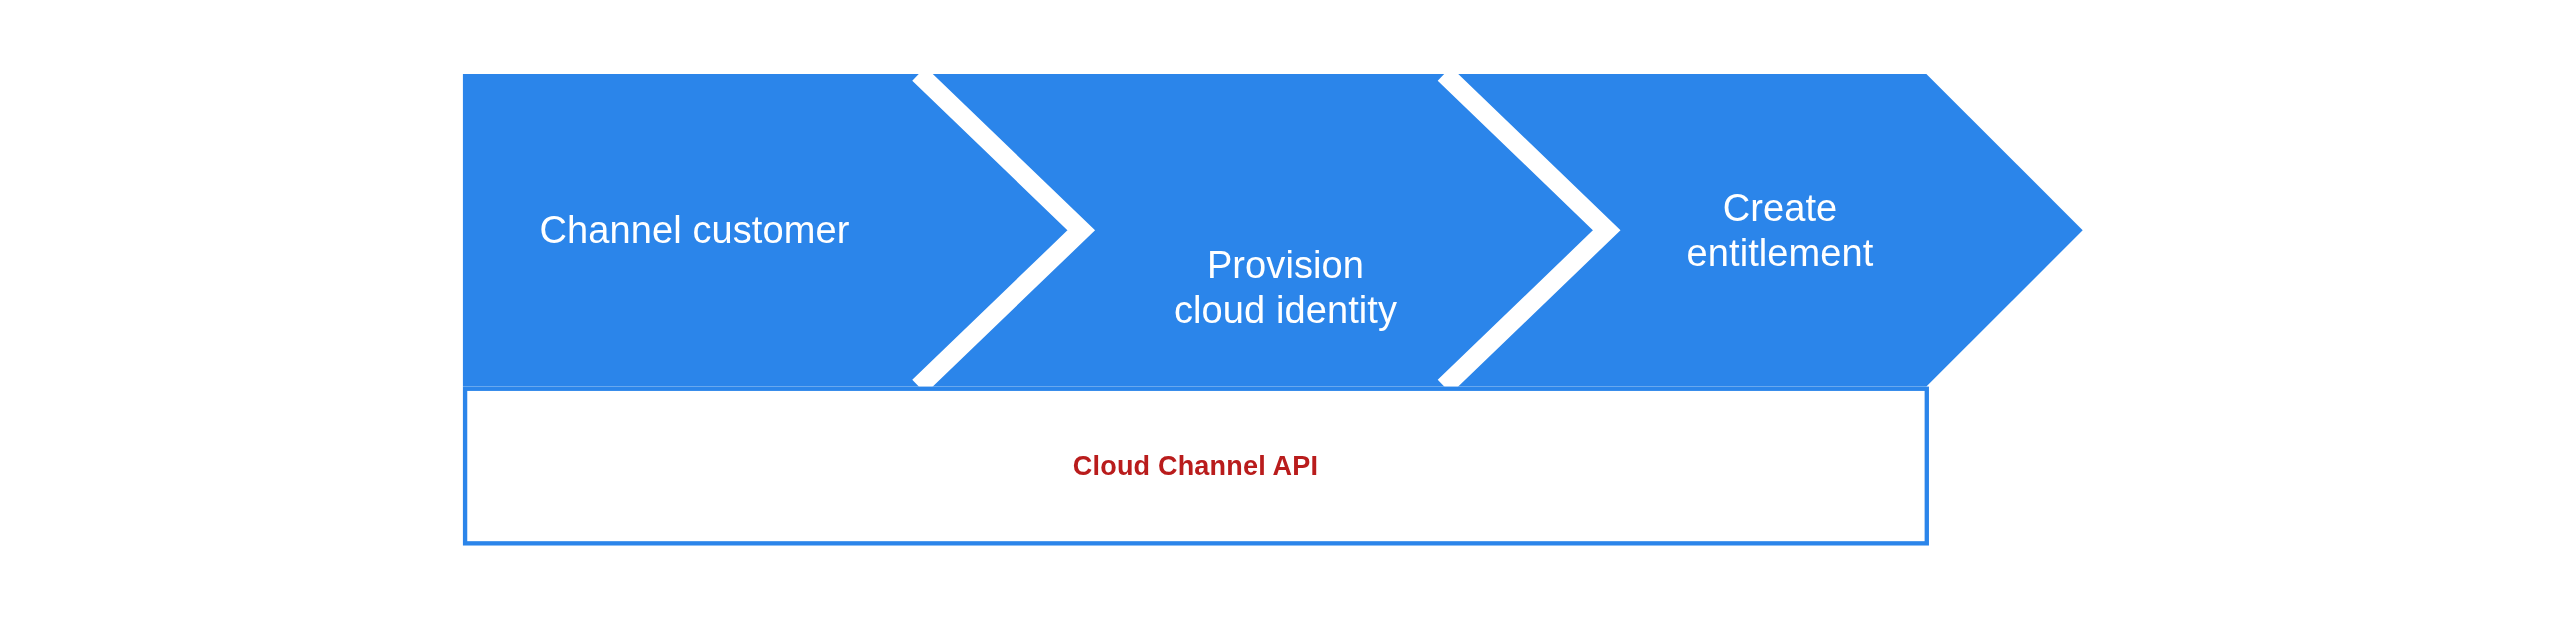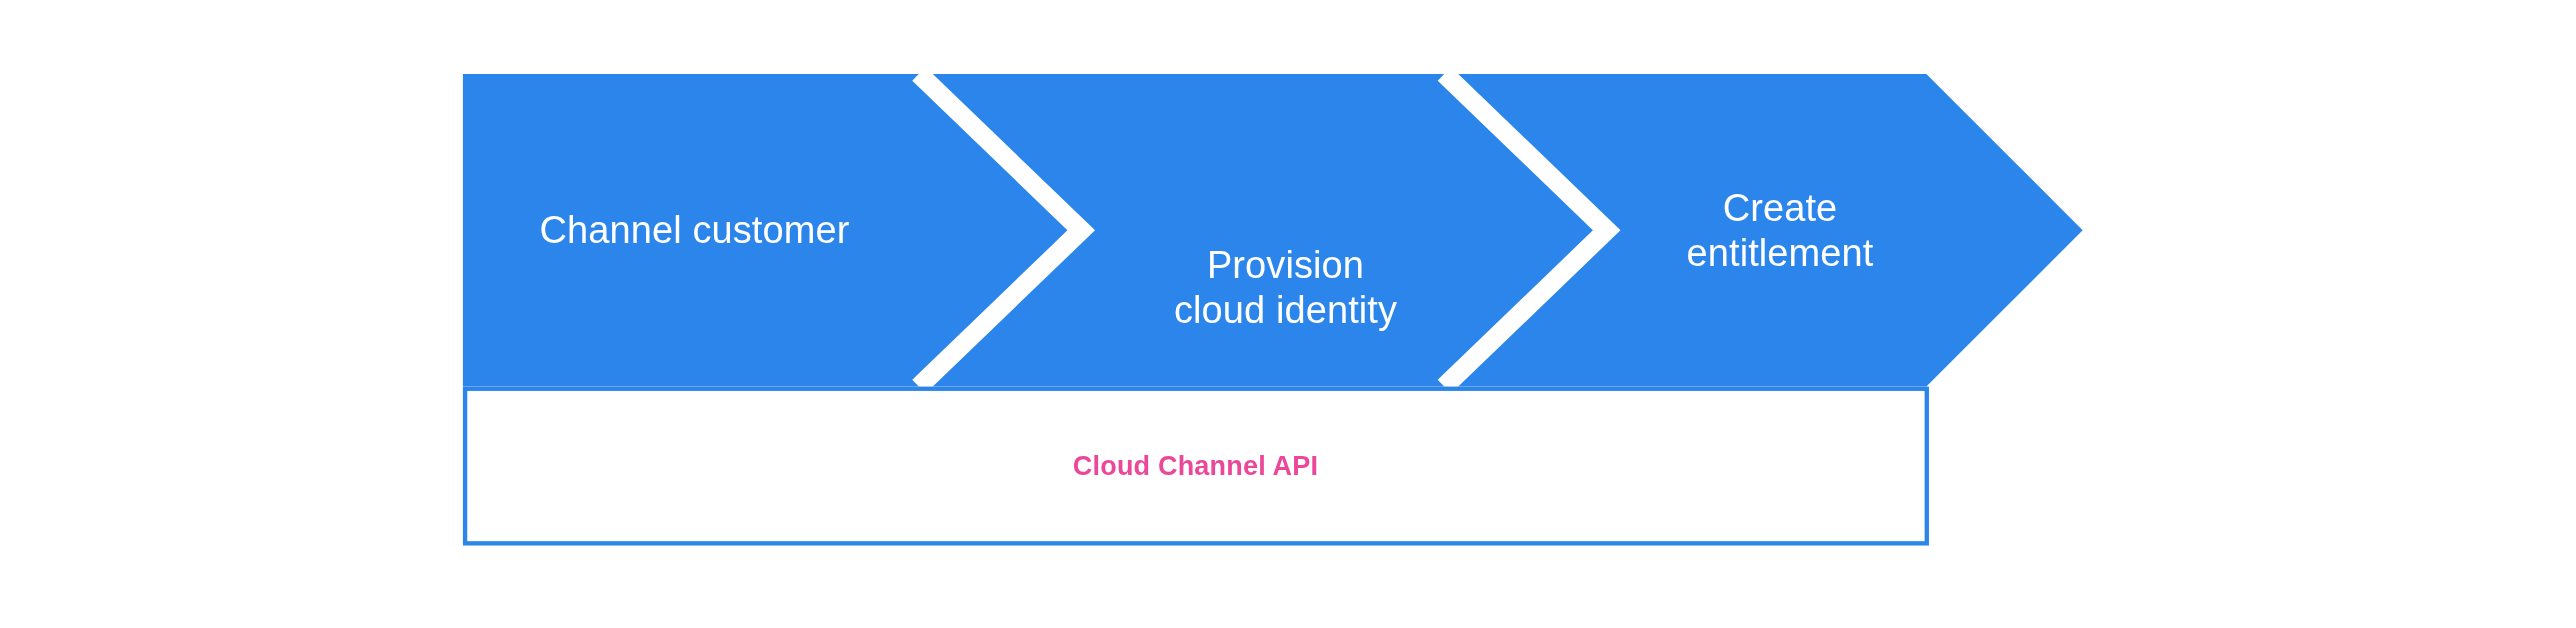--- a/index.html
+++ b/index.html
@@ -40,21 +40,21 @@
     line-height: 1.16;
     letter-spacing: 0.1px;
     white-space: pre-line;
     pointer-events: none;
   }
   .api-label {
     position: absolute;
     display: flex;
     align-items: center;
     justify-content: center;
-    color: #ec4899;
+    color: #b91c1c;
     font-family: "Liberation Sans", sans-serif;
     font-size: 27px;
     font-weight: 700;
     letter-spacing: 0.2px;
     text-align: center;
   }
 </style>
 </head>
 <body>
 

